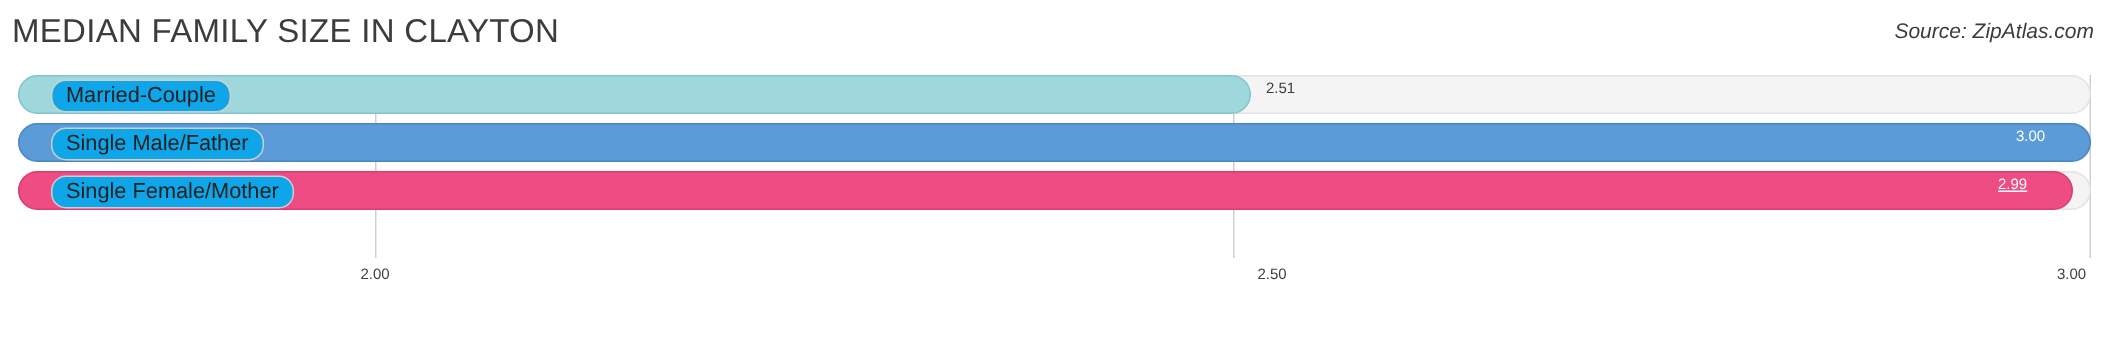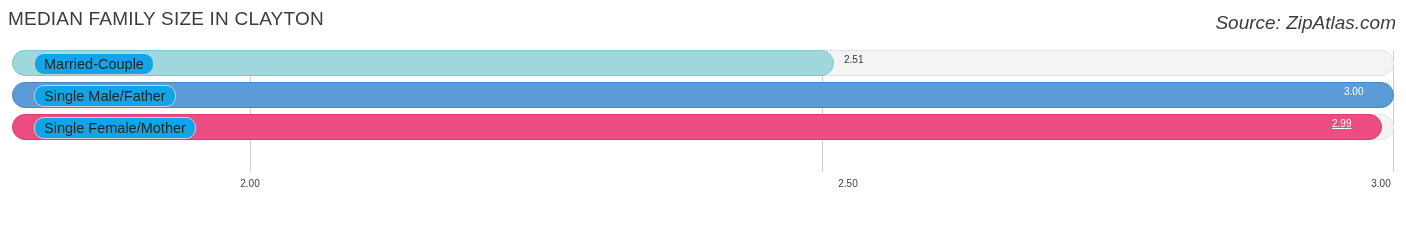--- a/index.html
+++ b/index.html
@@ -17,30 +17,30 @@
   .chart-root {
     position: absolute;
     left: 0; top: 0;
     width: 1406px;
     height: 233px;
   }
   .title {
     position: absolute;
     left: 8px;
     top: 8px;
-    font-size: 19px;
+    font-size: 22px;
     color: #3c3c3c;
     letter-spacing: 0.2px;
     white-space: nowrap;
   }
   .source {
     position: absolute;
     right: 10px;
     top: 12px;
-    font-size: 19px;
+    font-size: 14px;
     font-style: italic;
     color: #3c3c3c;
     white-space: nowrap;
   }
   .plot {
     position: absolute;
     left: 12px;
     top: 50px;
     width: 1382px;
     height: 148px;

